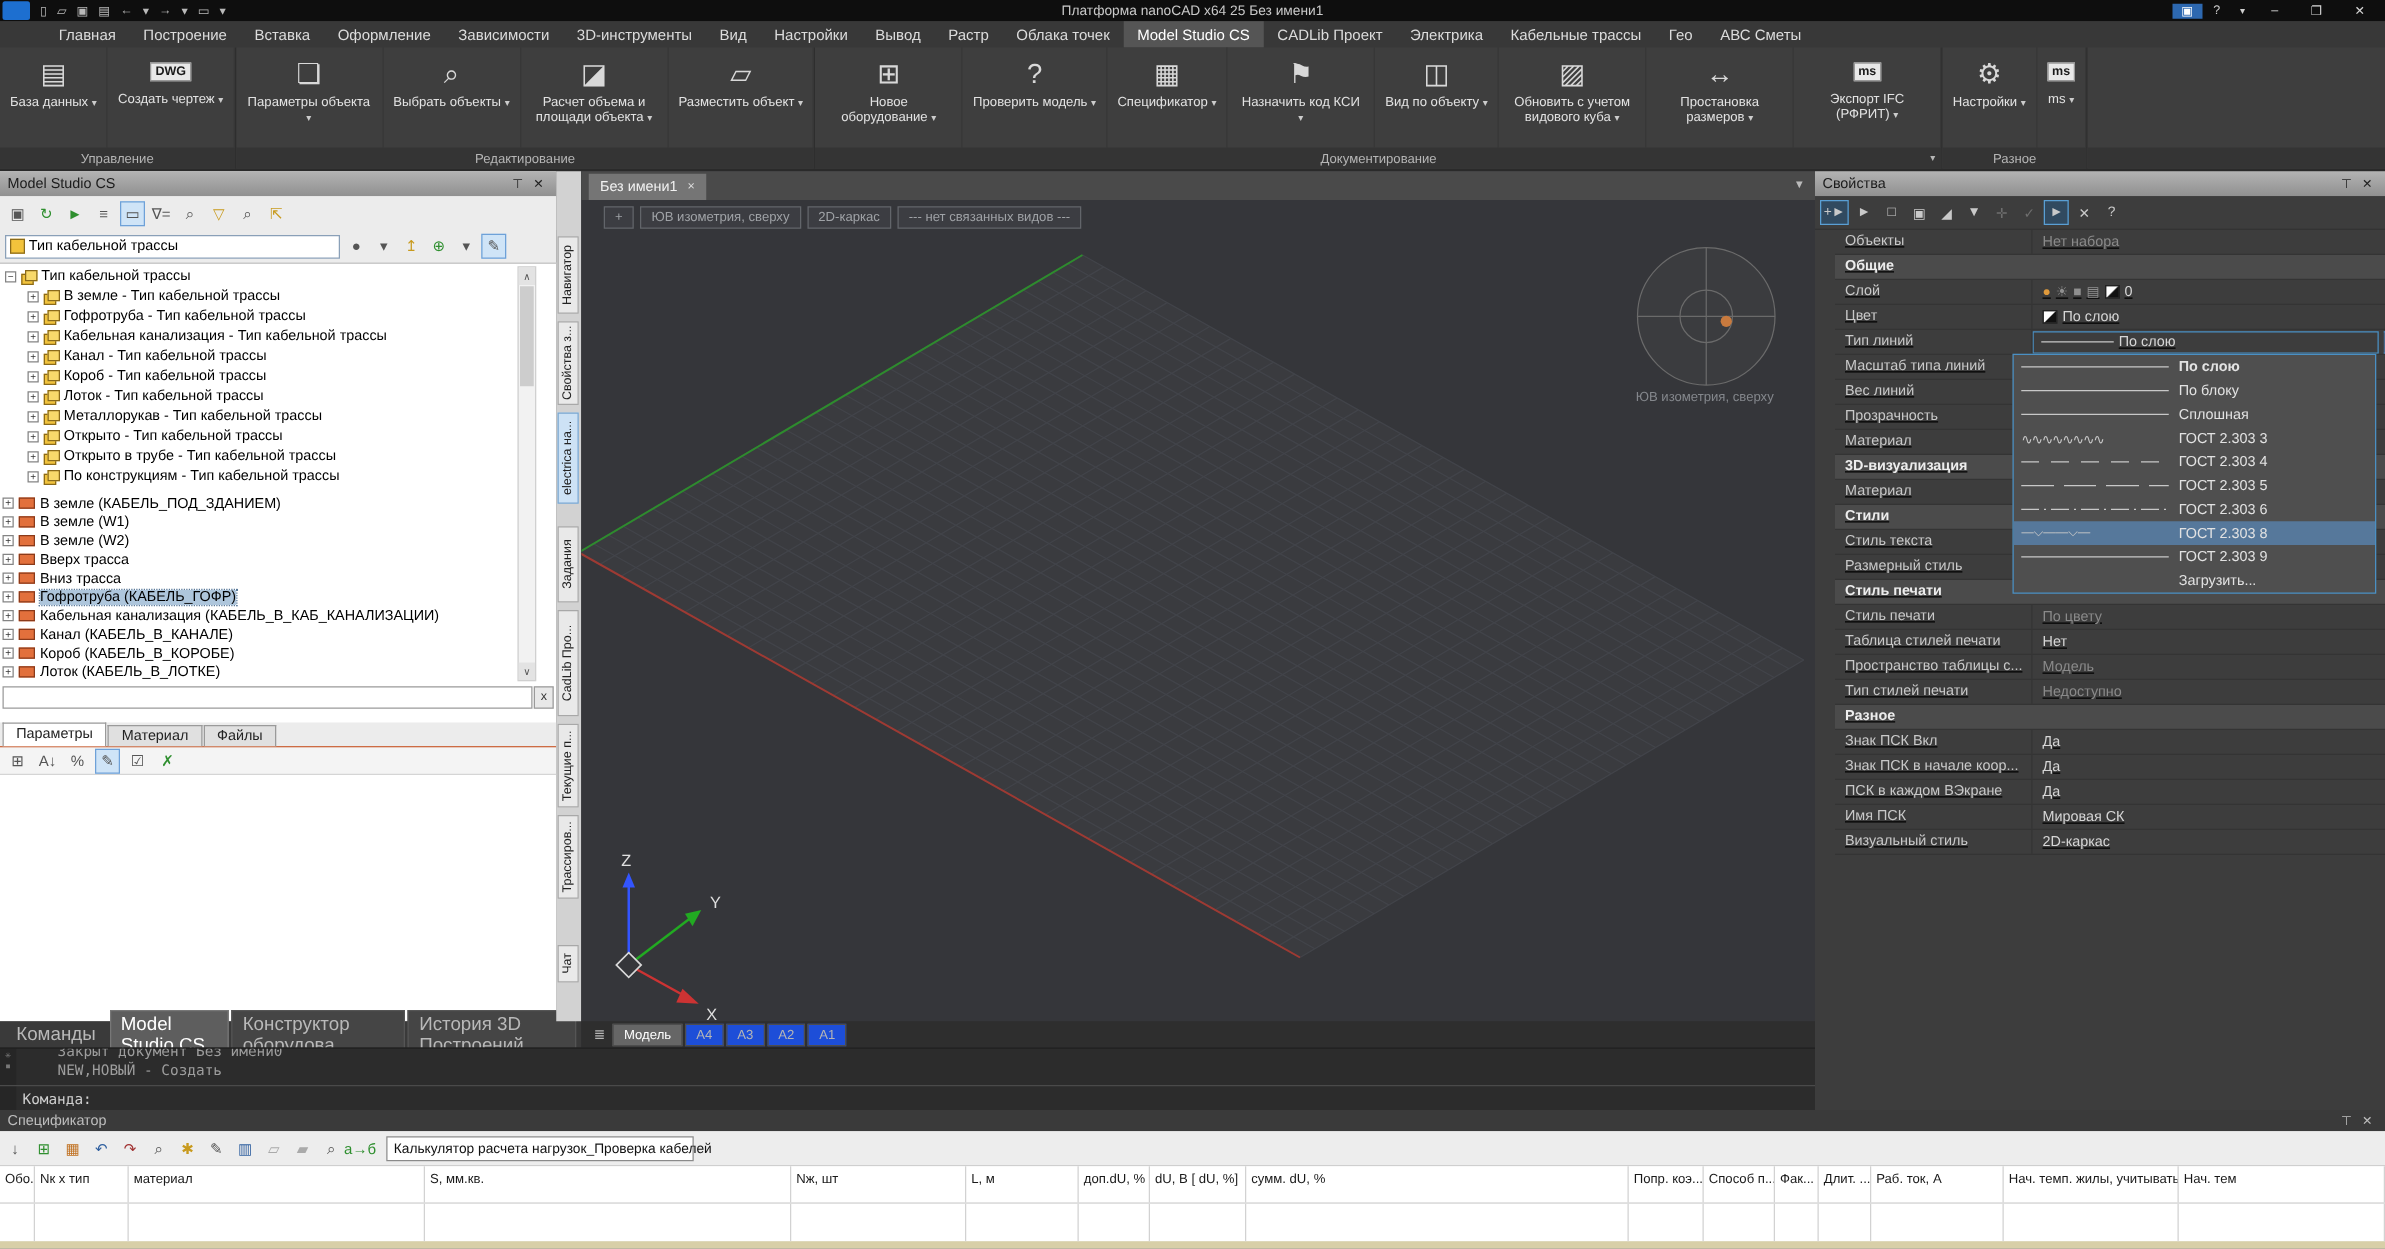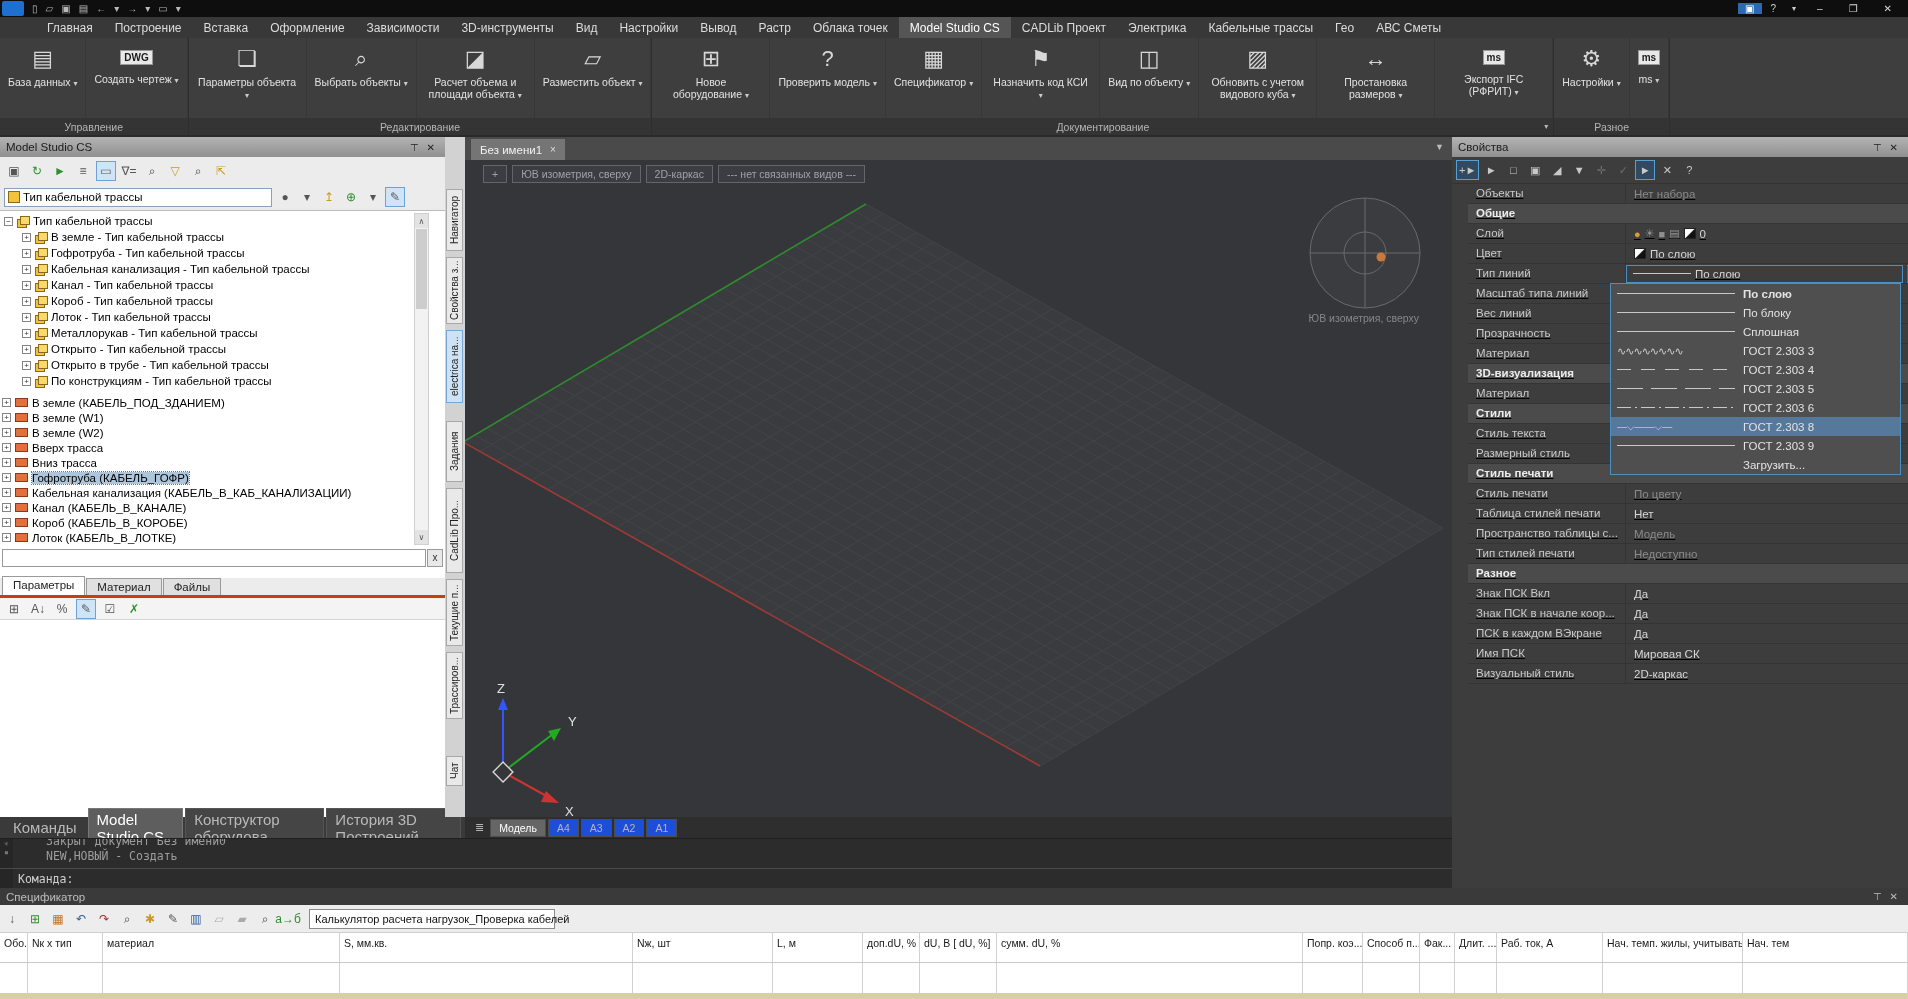--- a/index.html
+++ b/index.html
@@ -76,21 +76,21 @@
   #lp-scroll { position:absolute; right:16px; top:2px; width:15px; height:332px; background:#f2f2f2;
     border:1px solid #d0d0d0; font-size:8px; color:#555; }
   #lp-scroll .sa { height:14px; display:flex; align-items:center; justify-content:center; background:#e3e3e3; }
   #lp-scroll .sth { height:80px; background:#cdcdcd; margin:1px; }
   #lp-scroll .sbot { position:absolute; bottom:0; width:100%; }
   #lp-filter { position:absolute; left:2px; top:338px; width:441px; height:20px; display:flex; }
   #lp-filter input { flex:1; border:1px solid #9a9a9a; background:#fff; height:18px; }
   #lp-filter .xbtn { width:16px; height:18px; border:1px solid #9a9a9a; background:#e8e8e8;
     font-size:10px; text-align:center; line-height:16px; color:#333; margin-left:1px; }
   #lp-tabs { position:absolute; left:0; top:367px; width:445px; height:20px; display:flex;
-    align-items:flex-end; padding-left:2px; border-bottom:3px solid #c2410c; background:#ececec; }
+    align-items:flex-end; padding-left:2px; border-bottom:1px solid #c2410c; background:#ececec; }
   .ltab { font-size:11.5px; color:#222; padding:2px 10px; border:1px solid #9a9a9a; border-bottom:none;
     background:#e0e0e0; margin-right:1px; height:17px; }
   .ltab.active { background:#ffffff; height:19px; }
   #lp-ptool { position:absolute; left:0; top:387px; width:445px; height:22px; background:#f4f4f4;
     display:flex; align-items:center; gap:4px; padding:0 4px; border-bottom:1px solid #d5d5d5; }
   #lp-empty { position:absolute; left:0; top:409px; width:445px; bottom:0; background:#ffffff; }
 
   
   #bottom-tabs { position:absolute; left:0; top:817px; width:465px; height:21px; background:#3a3a3a;
     display:flex; align-items:center; gap:2px; padding:0 4px; }
@@ -214,20 +214,21 @@
         <span class="qicon">▱</span>
         <span class="qicon">▣</span>
         <span class="qicon">▤</span>
         <span class="qicon">←</span>
         <span class="qicon">▾</span>
         <span class="qicon">→</span>
         <span class="qicon">▾</span>
         <span class="qicon">▭</span>
         <span class="qicon">▾</span>
       </div>
+    <div id="tb-title">Платформа nanoCAD x64 25 Без имени1</div>
     <div id="tb-right">
       <span class="tbr blue">▣</span>
       <span class="tbr">?</span>
       <span class="tbr" style="font-size:8px">▾</span>
       <span class="wctl">–</span>
       <span class="wctl">❐</span>
       <span class="wctl">✕</span>
     </div>
   </div>
 

